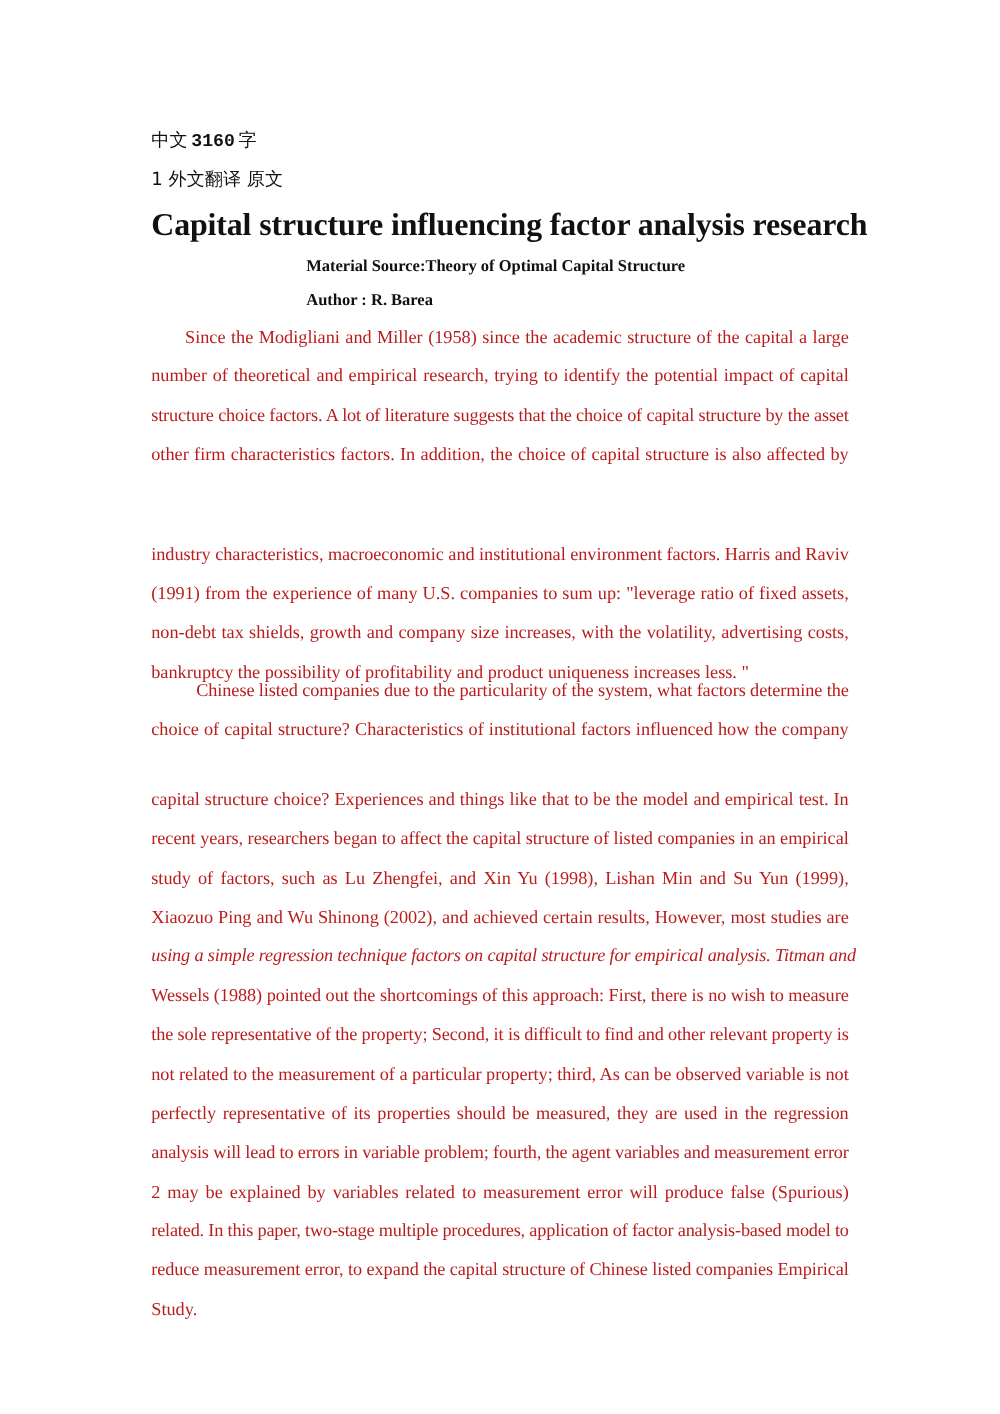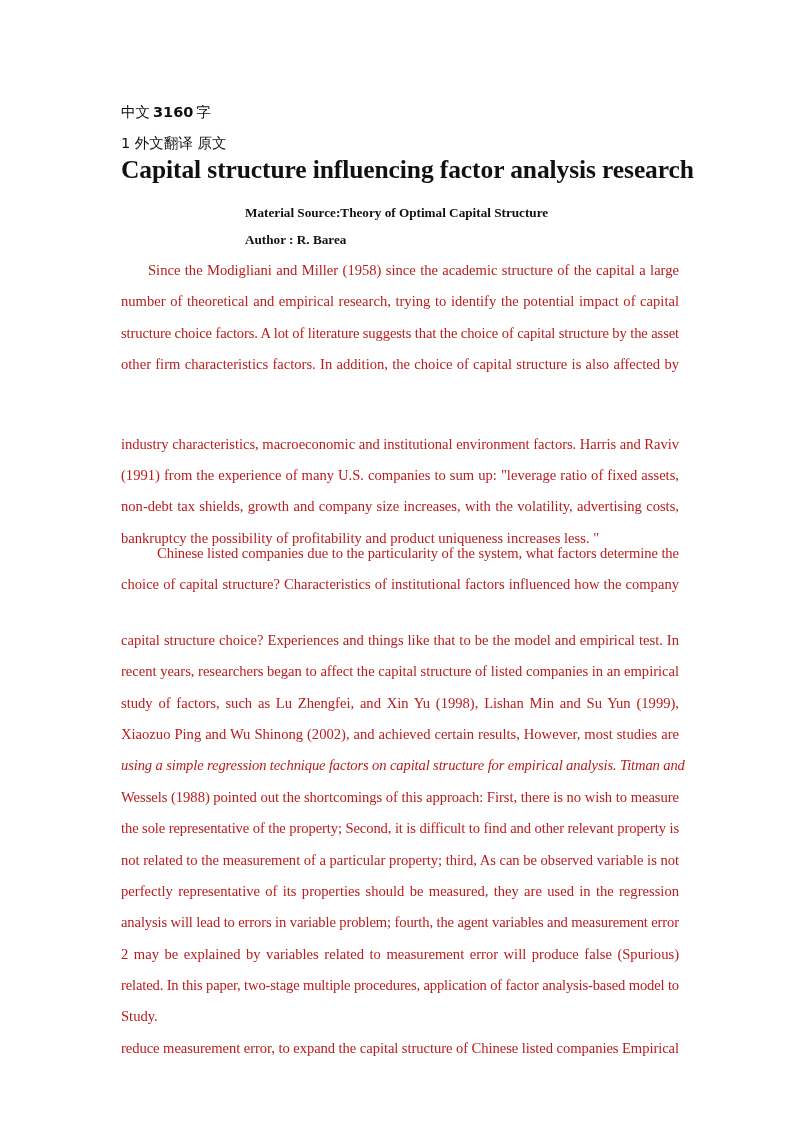--- a/index.html
+++ b/index.html
@@ -29,21 +29,21 @@
       white-space: nowrap;
     }
     .cn-line b { font-weight: bold; }
     #wordcount { top: 103px; }
     #section-label { top: 134px; }
 
     .title {
       position: absolute;
       left: 121px;
       width: 560px;
-      top: 155px;
+      top: 165px;
       text-align: center;
       font-family: "Liberation Serif", serif;
       font-weight: bold;
       font-size: 25.5px;
       letter-spacing: -0.1px;
       white-space: nowrap;
       color: #111;
     }
     .meta {
       position: absolute;
@@ -81,21 +81,21 @@
     .body-text .line.indent2 { padding-left: 36px; }
     
     #para1 { top: 255px; }
     #para2 { top: 538px; }
   </style>
 </head>
 <body>
 
 <div class="page">
 
-  <div class="cn-line" id="wordcount"><span>中文</span><b style="margin:0 3px;">3160</b><span>字</span></div>
+  <div class="cn-line" id="wordcount"><span>中文</span><b style="margin:0 3px;font-family:Liberation Mono, monospace;">3160</b><span>字</span></div>
 
   <div class="cn-line" id="section-label">1 外文翻译 原文</div>
 
   <div class="title">Capital structure influencing factor analysis research</div>
 
   <div class="meta" id="source">Material Source:Theory of Optimal Capital Structure</div>
   <div class="meta" id="author">Author : R. Barea</div>
 
   <div class="body-text" id="para1">
     <span class="line indent1" style="white-space: nowrap; text-align-last: left; text-align: left; word-spacing: 0.723214px;">Since the Modigliani and Miller (1958) since the academic structure of the capital a large</span>
@@ -116,17 +116,17 @@
     <span class="line" style="white-space: nowrap; text-align-last: left; text-align: right; word-spacing: 2.11133px;">study of factors, such as Lu Zhengfei, and Xin Yu (1998), Lishan Min and Su Yun (1999),</span>
     <span class="line" style="white-space: nowrap; text-align-last: left; text-align: left; word-spacing: 0.322115px;">Xiaozuo Ping and Wu Shinong (2002), and achieved certain results, However, most studies are</span>
     <span class="line" style="white-space: nowrap; text-align-last: left; text-align: left; letter-spacing: -0.127683px; font-style: italic;">using a simple regression technique factors on capital structure for empirical analysis. Titman and</span>
     <span class="line" style="white-space: nowrap; text-align-last: left; text-align: left; letter-spacing: -0.0354818px;">Wessels (1988) pointed out the shortcomings of this approach: First, there is no wish to measure</span>
     <span class="line" style="white-space: nowrap; text-align-last: left; text-align: left; letter-spacing: -0.100273px;">the sole representative of the property; Second, it is difficult to find and other relevant property is</span>
     <span class="line" style="white-space: nowrap; text-align-last: left; text-align: left; letter-spacing: -0.0250319px;">not related to the measurement of a particular property; third, As can be observed variable is not</span>
     <span class="line" style="white-space: nowrap; text-align-last: left; text-align: left; word-spacing: 1.65024px;">perfectly representative of its properties should be measured, they are used in the regression</span>
     <span class="line" style="white-space: nowrap; text-align-last: left; text-align: right; letter-spacing: -0.122948px;">analysis will lead to errors in variable problem; fourth, the agent variables and measurement error</span>
     <span class="line" style="white-space: nowrap; text-align-last: left; text-align: left; word-spacing: 1.86899px;">2 may be explained by variables related to measurement error will produce false (Spurious)</span>
     <span class="line" style="white-space: nowrap; text-align-last: left; text-align: left; letter-spacing: -0.148438px;">related. In this paper, two-stage multiple procedures, application of factor analysis-based model to</span>
+    <span class="line" style="white-space: nowrap; text-align-last: left; text-align: left; letter-spacing: -0.0621711px;">reduce measurement error, to expand the capital structure of Chinese listed companies Empirical</span>
     <span class="line last">Study.</span>
-    <span class="line" style="white-space: nowrap; text-align-last: left; text-align: left; letter-spacing: -0.0621711px;">reduce measurement error, to expand the capital structure of Chinese listed companies Empirical</span>
   </div>
 
 </div>
 
 </body></html>

